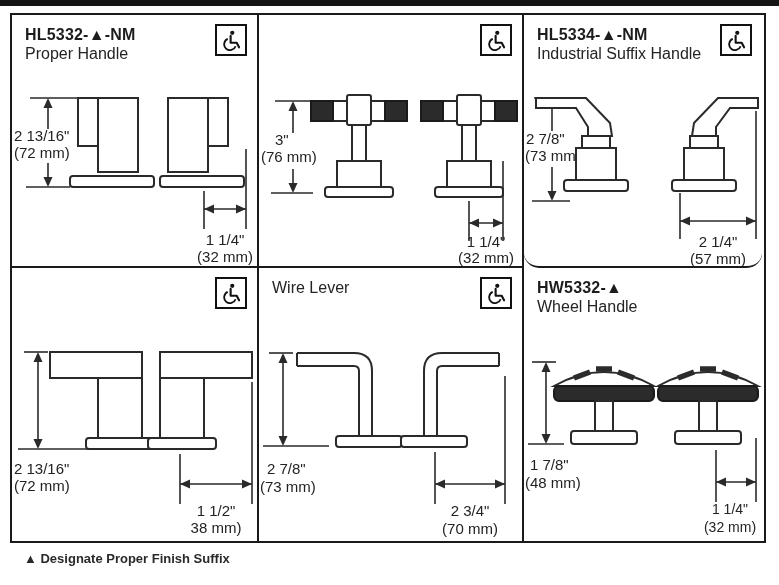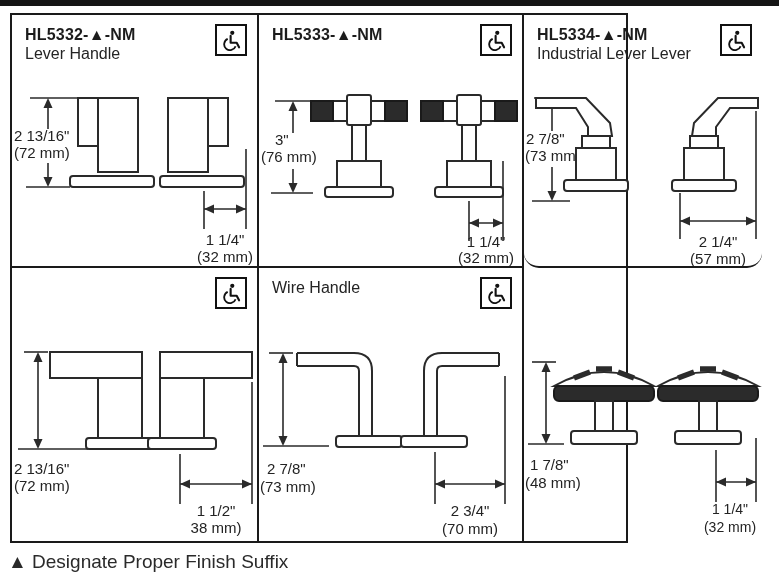--- a/index.html
+++ b/index.html
@@ -1,53 +1,53 @@
 <!DOCTYPE html>
 <html><head>
 <meta charset="utf-8">
 <style>
   * { margin:0; padding:0; box-sizing:border-box; }
   body { background:#fff; font-family:"Liberation Sans", sans-serif; }
   .sheet { position:relative; width:779px; height:585px; background:#fff; overflow:hidden; }
   .top-rule { position:absolute; left:0; top:0; width:779px; height:6px; background:#151515; }
   .handle-table {
-    position:absolute; left:10px; top:13px; width:618px; height:530px;
+    position:absolute; left:10px; top:13px; width:756px; height:530px;
     border:2px solid #1a1a1a; display:grid;
     grid-template-columns:247px 265px 238px; grid-template-rows:253px 273px;
     background:#fff;
   }
   .cell { position:relative; border-right:2px solid #1a1a1a; border-bottom:2px solid #1a1a1a; padding:10px 0 0 13px; }
   .cell.last-col { border-right:none;border-radius:15px; }
   .cell.last-row { border-bottom:none; }
   .model { font-size:16px; font-weight:bold; color:#1c1c1c; line-height:1.2; letter-spacing:.2px; }
   .hname { font-size:16px; color:#242424; line-height:1.25; }
   .ada { position:absolute; top:9px; right:10px; width:32px; height:32px; border:2px solid #111;
          display:flex; align-items:center; justify-content:center; background:#fff; }
   .drawing { position:absolute; left:0; bottom:0; display:block; }
   .dim line { stroke:#2a2a2a; stroke-width:1.6; }
   .dim polygon { fill:#2a2a2a; stroke:none; }
   .fig rect, .fig path { fill:#fff; stroke:#2a2a2a; stroke-width:2; }
   .fig line { stroke:#2a2a2a; stroke-width:2; }
   .fig .dark { fill:#2b2b2b; stroke:#1a1a1a; }
   .fig .slot { fill:none; stroke:#2b2b2b; stroke-width:5.5; }
   svg text { font-family:"Liberation Sans", sans-serif; font-size:15px; fill:#232323; }
   svg text.sm { font-size:14px; }
-  .footer-note { position:absolute; left:8px; top:551px; font-size:19px; color:#2a2a2a; }
+  .footer-note { position:absolute; left:24px; top:551px; font-size:13px; color:#2a2a2a;font-weight:bold; }
 </style>
 </head>
 <body>
 
 <div class="sheet">
   <div class="top-rule"></div>
 
   <div class="handle-table">
 
     <div class="cell">
       <div class="model">HL5332-▲-NM</div>
-      <div class="hname">Lever Handle</div>
+      <div class="hname">Proper Handle</div>
       <div class="ada">
         <svg width="22" height="22" viewBox="0 0 24 24">
           <circle cx="13.4" cy="4.2" r="2.3" fill="#111"></circle>
           <path d="M11.6,7.5 L11.6,15 L18.2,15 L20.8,20" fill="none" stroke="#111" stroke-width="2.3" stroke-linecap="round" stroke-linejoin="round"></path>
           <path d="M8.4,10.8 A6.4,6.4 0 1 0 17,18.8" fill="none" stroke="#111" stroke-width="2"></path>
         </svg>
       </div>
       <svg class="drawing" width="245" height="175" viewBox="0 0 245 175">
         <g class="dim">
           <line x1="18" y1="7" x2="66" y2="7"></line>
@@ -75,21 +75,20 @@
           <line x1="192" y1="118" x2="234" y2="118"></line>
           <polygon points="192,118 202,113.5 202,122.5"></polygon>
           <polygon points="234,118 224,113.5 224,122.5"></polygon>
           <text x="213" y="154" text-anchor="middle">1 1/4"</text>
           <text x="213" y="171" text-anchor="middle">(32 mm)</text>
         </g>
       </svg>
     </div>
 
     <div class="cell">
-      <div class="model">HL5333-▲-NM</div>
       <div class="ada">
         <svg width="22" height="22" viewBox="0 0 24 24">
           <circle cx="13.4" cy="4.2" r="2.3" fill="#111"></circle>
           <path d="M11.6,7.5 L11.6,15 L18.2,15 L20.8,20" fill="none" stroke="#111" stroke-width="2.3" stroke-linecap="round" stroke-linejoin="round"></path>
           <path d="M8.4,10.8 A6.4,6.4 0 1 0 17,18.8" fill="none" stroke="#111" stroke-width="2"></path>
         </svg>
       </div>
       <svg class="drawing" width="263" height="175" viewBox="0 0 263 175">
         <g class="dim">
           <line x1="16" y1="10" x2="58" y2="10"></line>
@@ -126,21 +125,21 @@
           <polygon points="210,132 220,127.5 220,136.5"></polygon>
           <polygon points="244,132 234,127.5 234,136.5"></polygon>
           <text x="227" y="156" text-anchor="middle">1 1/4"</text>
           <text x="227" y="172" text-anchor="middle">(32 mm)</text>
         </g>
       </svg>
     </div>
 
     <div class="cell last-col">
       <div class="model">HL5334-▲-NM</div>
-      <div class="hname">Industrial Lever Lever</div>
+      <div class="hname">Industrial Suffix Handle</div>
       <div class="ada">
         <svg width="22" height="22" viewBox="0 0 24 24">
           <circle cx="13.4" cy="4.2" r="2.3" fill="#111"></circle>
           <path d="M11.6,7.5 L11.6,15 L18.2,15 L20.8,20" fill="none" stroke="#111" stroke-width="2.3" stroke-linecap="round" stroke-linejoin="round"></path>
           <path d="M8.4,10.8 A6.4,6.4 0 1 0 17,18.8" fill="none" stroke="#111" stroke-width="2"></path>
         </svg>
       </div>
       <svg class="drawing" width="238" height="175" viewBox="0 0 238 175">
         <g class="dim">
           <line x1="10" y1="7" x2="52" y2="7"></line>
@@ -210,21 +209,21 @@
           <line x1="168" y1="138" x2="240" y2="138"></line>
           <polygon points="168,138 178,133.5 178,142.5"></polygon>
           <polygon points="240,138 230,133.5 230,142.5"></polygon>
           <text x="204" y="170" text-anchor="middle">1 1/2"</text>
           <text x="204" y="187" text-anchor="middle">38 mm)</text>
         </g>
       </svg>
     </div>
 
     <div class="cell last-row">
-      <div class="hname">Wire Handle</div>
+      <div class="hname">Wire Lever</div>
       <div class="ada">
         <svg width="22" height="22" viewBox="0 0 24 24">
           <circle cx="13.4" cy="4.2" r="2.3" fill="#111"></circle>
           <path d="M11.6,7.5 L11.6,15 L18.2,15 L20.8,20" fill="none" stroke="#111" stroke-width="2.3" stroke-linecap="round" stroke-linejoin="round"></path>
           <path d="M8.4,10.8 A6.4,6.4 0 1 0 17,18.8" fill="none" stroke="#111" stroke-width="2"></path>
         </svg>
       </div>
       <svg class="drawing" width="263" height="195" viewBox="0 0 263 195">
         <g class="dim">
           <line x1="10" y1="7" x2="34" y2="7"></line>
@@ -253,20 +252,22 @@
           <line x1="176" y1="138" x2="246" y2="138"></line>
           <polygon points="176,138 186,133.5 186,142.5"></polygon>
           <polygon points="246,138 236,133.5 236,142.5"></polygon>
           <text x="211" y="170" text-anchor="middle">2 3/4"</text>
           <text x="211" y="188" text-anchor="middle">(70 mm)</text>
         </g>
       </svg>
     </div>
 
     <div class="cell last-col last-row">
+      <div class="model">HW5332-▲</div>
+      <div class="hname">Wheel Handle</div>
       <svg class="drawing" width="238" height="195" viewBox="0 0 238 195">
         <g class="dim">
           <line x1="8" y1="16" x2="32" y2="16"></line>
           <line x1="4" y1="98" x2="40" y2="98"></line>
           <line x1="22" y1="22" x2="22" y2="92"></line>
           <polygon points="22,16 17.5,26 26.5,26"></polygon>
           <polygon points="22,98 17.5,88 26.5,88"></polygon>
           <text x="6" y="124">1 7/8"</text>
           <text x="1" y="142">(48 mm)</text>
         </g>

